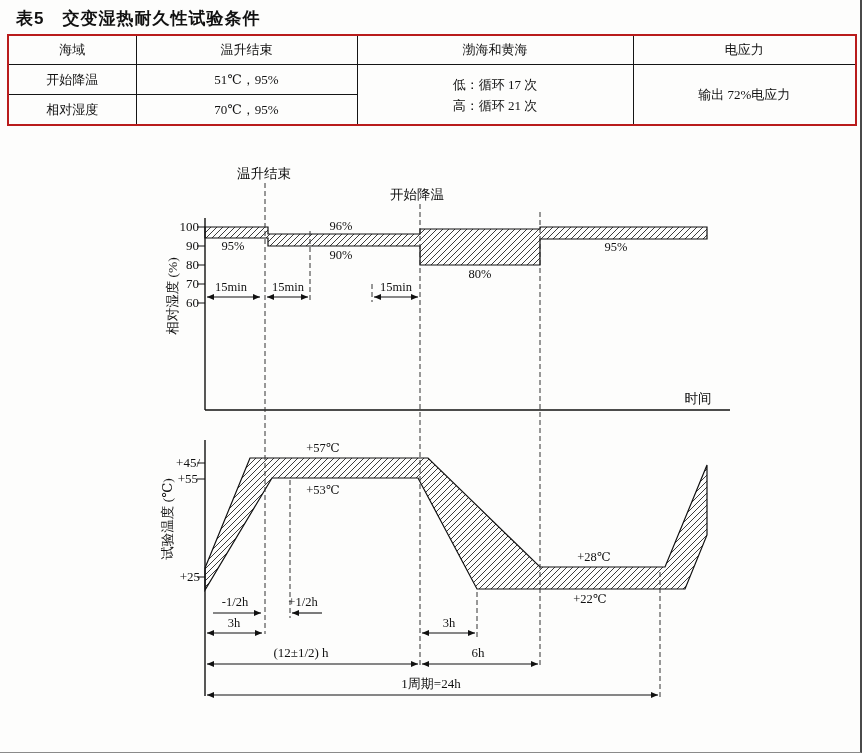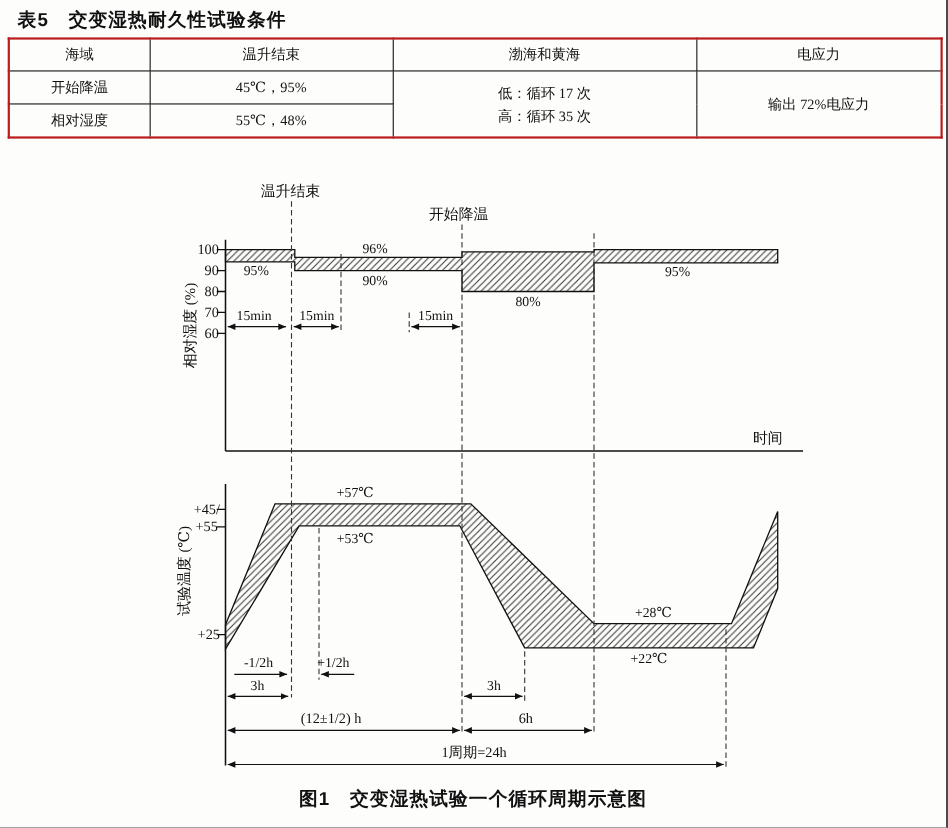--- a/index.html
+++ b/index.html
@@ -53,30 +53,30 @@
       <tr>
         <th>海域</th>
         <th>温升结束</th>
         <th>渤海和黄海</th>
         <th>电应力</th>
       </tr>
     </thead>
     <tbody>
       <tr>
         <td>开始降温</td>
-        <td>45℃，95%</td>
+        <td>51℃，95%</td>
         <td class="sev" rowspan="2">
           <div>低：循环 17 次</div>
-          <div>高：循环 35 次</div>
+          <div>高：循环 21 次</div>
         </td>
         <td rowspan="2">输出 72%电应力</td>
       </tr>
       <tr>
         <td>相对湿度</td>
-        <td>55℃，48%</td>
+        <td>70℃，95%</td>
       </tr>
     </tbody>
   </table>
 
   <svg class="figure" viewBox="0 150 862 575">
     <defs>
       <pattern id="hatch" width="6" height="6" patternUnits="userSpaceOnUse">
         <path d="M0,6 L6,0 M-1.5,1.5 L1.5,-1.5 M4.5,7.5 L7.5,4.5" stroke="#3c3c3c" stroke-width="1"></path>
       </pattern>
       <marker id="mR" markerWidth="8" markerHeight="6" refX="7" refY="3" orient="auto" markerUnits="userSpaceOnUse">
@@ -154,14 +154,13 @@
 
     <text class="t12" x="235" y="606" text-anchor="middle">-1/2h</text>
     <text class="t12" x="303" y="606" text-anchor="middle">+1/2h</text>
     <text class="t12" x="234" y="627" text-anchor="middle">3h</text>
     <text class="t12" x="449" y="627" text-anchor="middle">3h</text>
     <text class="t13" x="301" y="657" text-anchor="middle">(12±1/2) h</text>
     <text class="t13" x="478" y="657" text-anchor="middle">6h</text>
     <text class="t13" x="431" y="688" text-anchor="middle">1周期=24h</text>
   </svg>
 
-  <div class="figure-caption">图1　交变湿热试验一个循环周期示意图</div>
 </div>
 
 </body></html>

